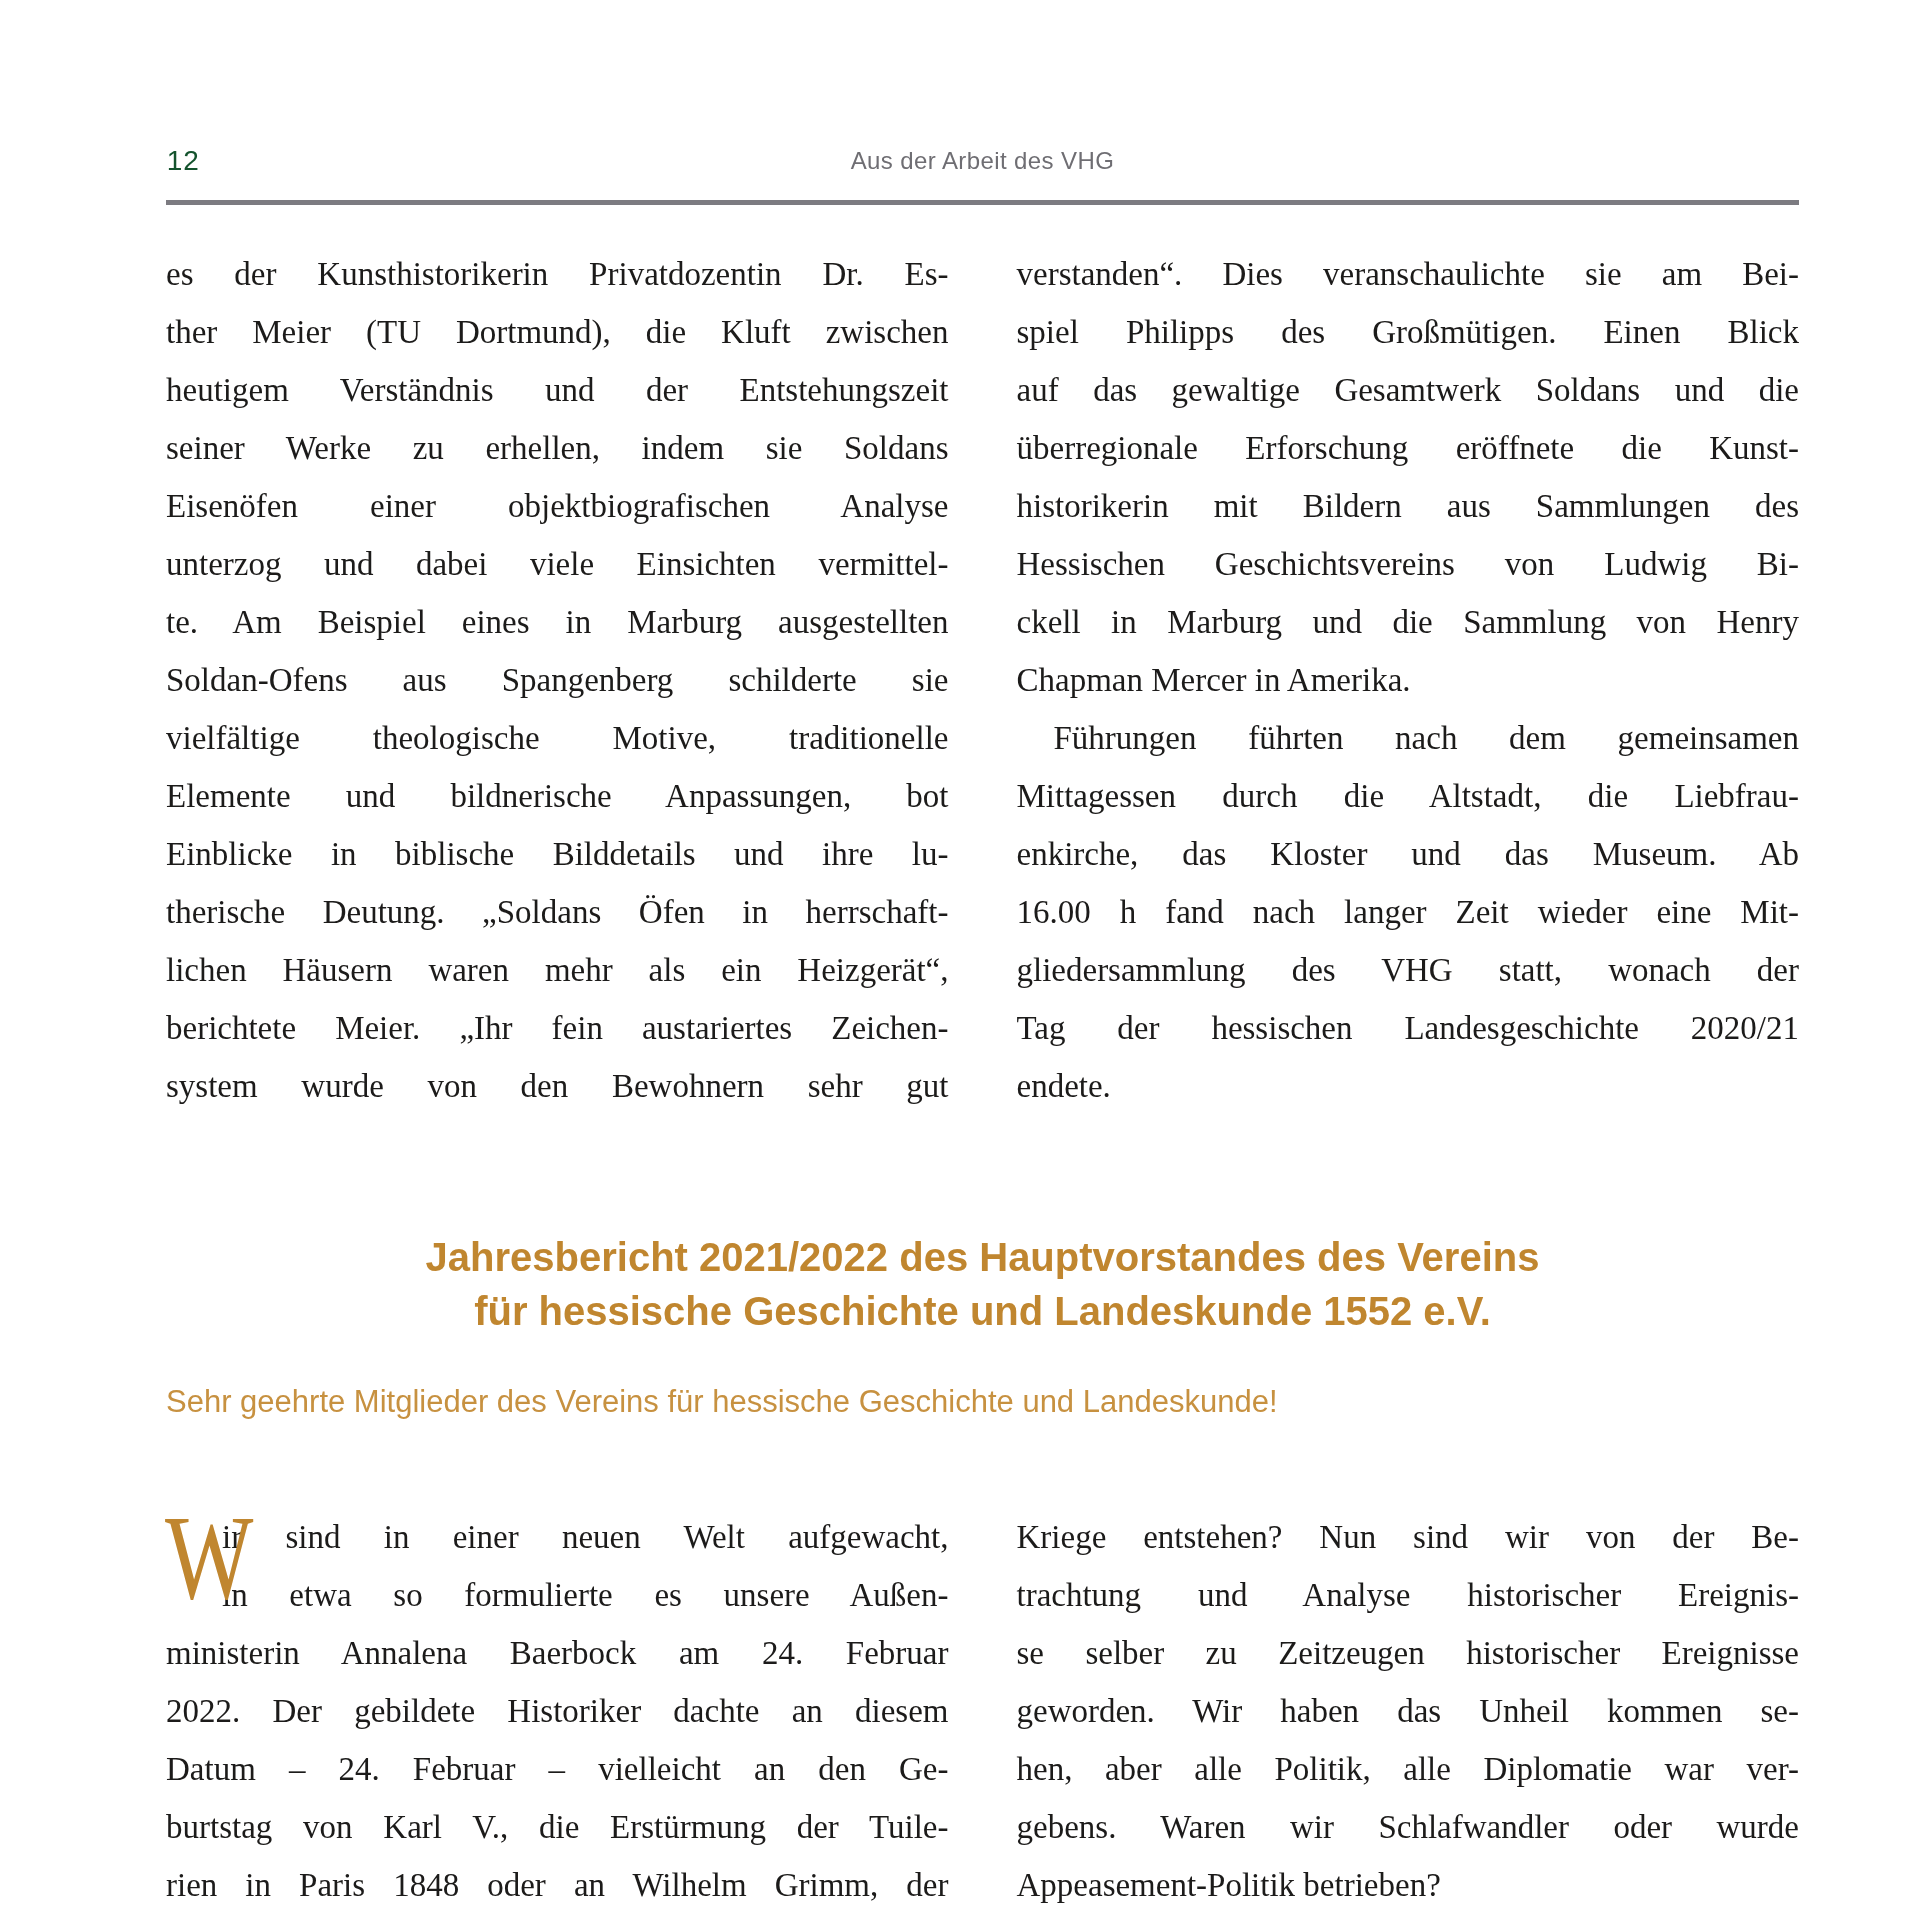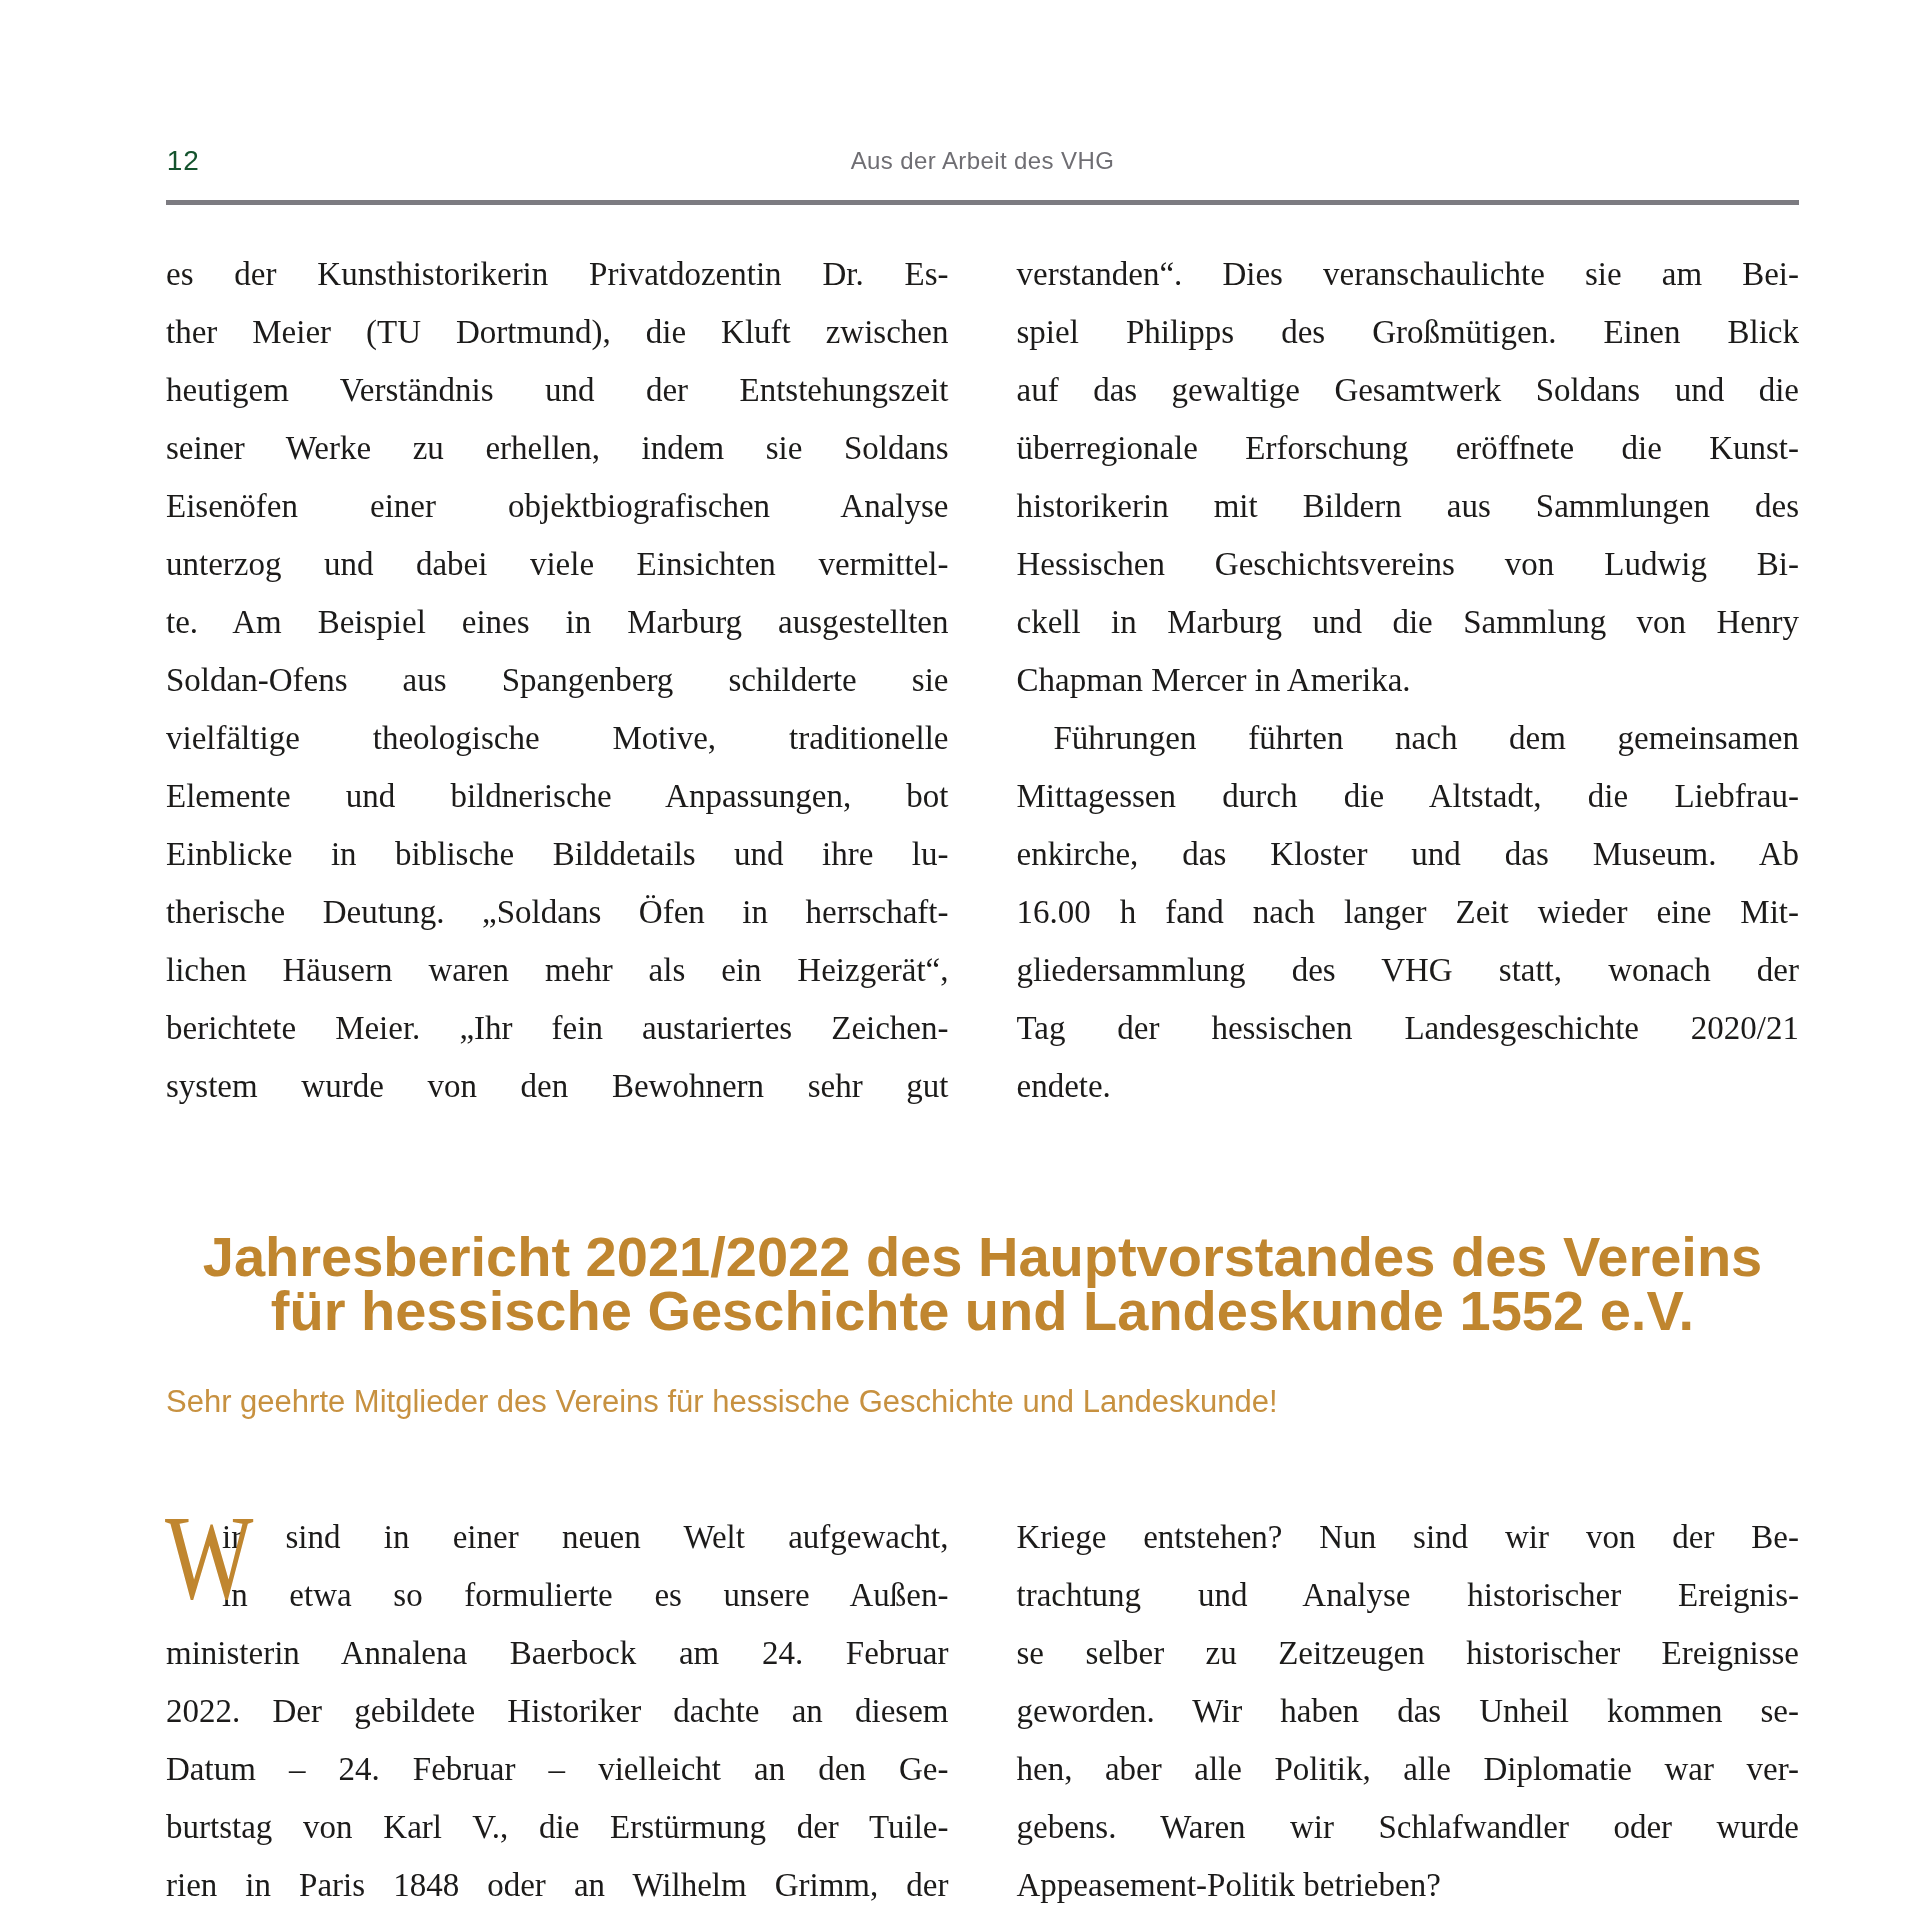--- a/index.html
+++ b/index.html
@@ -30,21 +30,21 @@
   .ln{
     font-size:33px;line-height:58px;
     text-align:justify;text-align-last:justify;
   }
   .ln.end{text-align-last:left;}
   .ln.ind{text-indent:37px;}
   
   .headingblock{
     margin-top:115px;text-align:center;
     font-family:"Liberation Sans",sans-serif;
-    font-weight:700;font-size:56px;line-height:54px;
+    font-weight:700;font-size:40px;line-height:54px;
     color:#c0862f;letter-spacing:0px;
   }
   .subheading{
     margin-top:45px;text-align:left;
     font-family:"Liberation Sans",sans-serif;
     font-weight:400;font-size:31px;line-height:37px;
     color:#c79140;
   }
   
   .cols2{margin-top:88px;}

